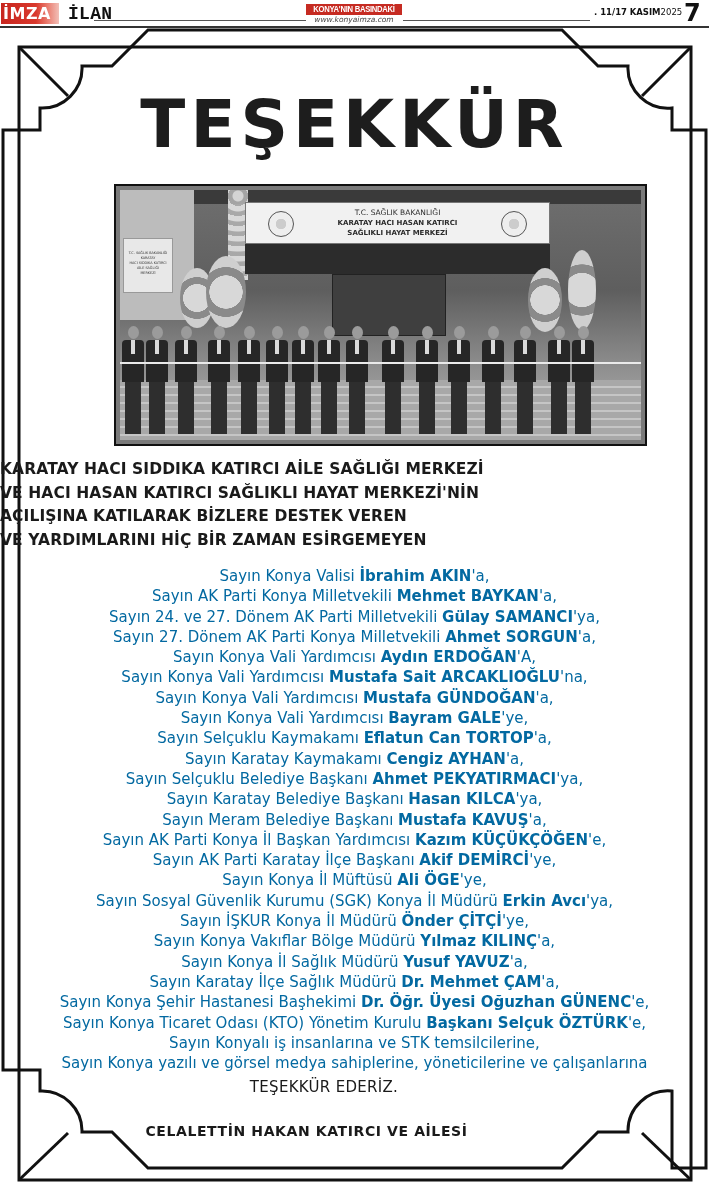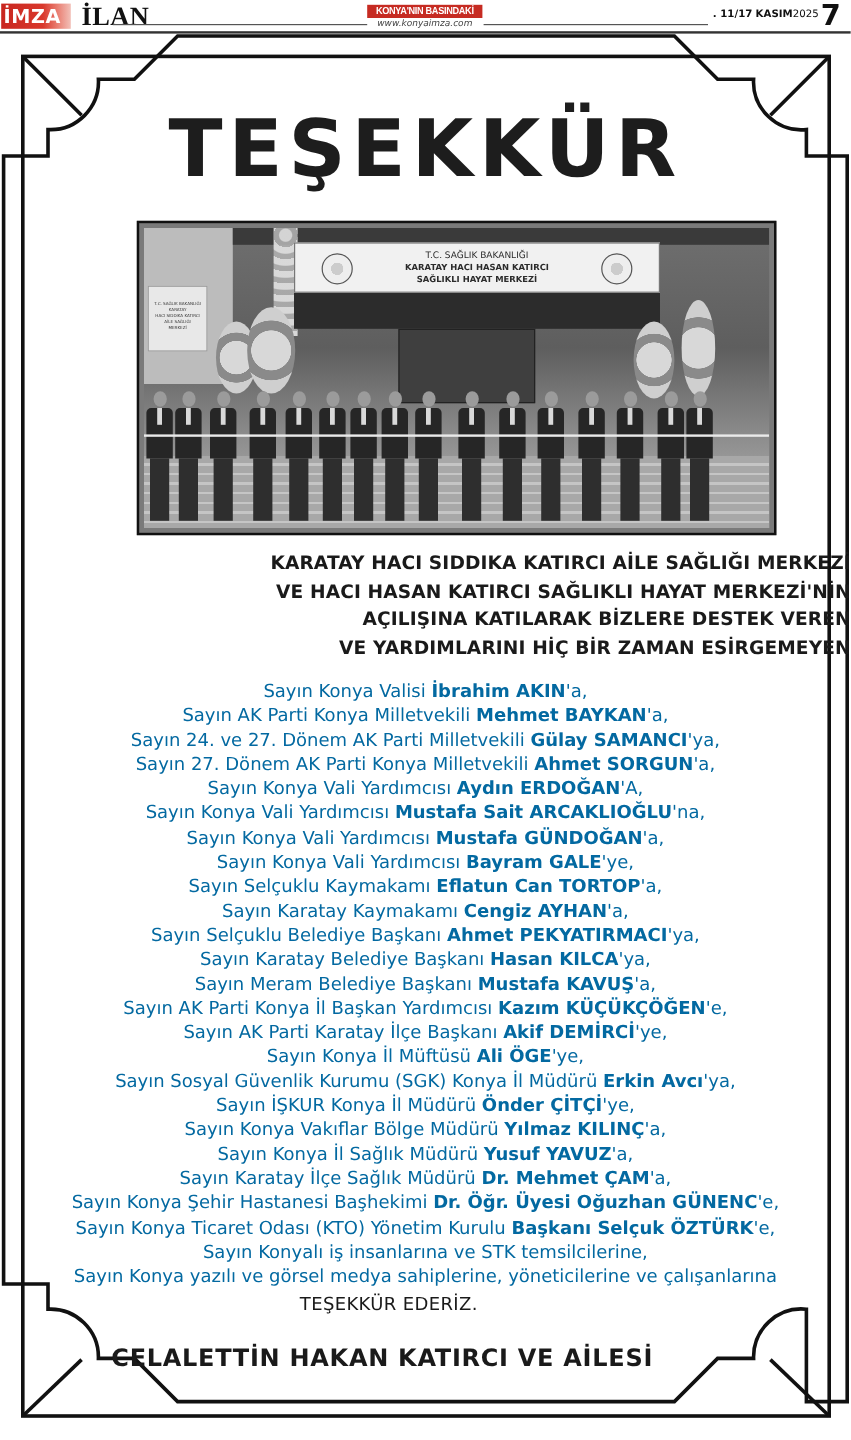--- a/index.html
+++ b/index.html
@@ -2,21 +2,21 @@
 <html><head>
 <meta charset="utf-8">
 <style>
   html, body { margin: 0; padding: 0; background: #ffffff; }
   body { width: 709px; height: 1200px; position: relative; overflow: hidden; font-family: "DejaVu Sans", sans-serif; color: #1a1a1a; }
 
   
   .masthead { position: absolute; left: 0; top: 0; width: 568px; height: 28px; }
   .logo { position: absolute; left: 1px; top: 3px; width: 58px; height: 21px; background: linear-gradient(90deg, #c8261f 0%, #d9382c 60%, #e97b6e 80%, #f2c0b8 100%); }
   .logo span { position: absolute; left: 2px; top: 1px; font-family: "DejaVu Sans", sans-serif; font-weight: bold; font-size: 16px; color: #fff; letter-spacing: 0.5px; line-height: 19px; }
-  .section-label { position: absolute; left: 68px; top: 4px; font-family: Liberation Serif, serif; font-weight: bold; font-size: 22px; line-height: 20px; color: #111; letter-spacing: 0.3px; }
+  .section-label { position: absolute; left: 68px; top: 4px; font-family: Liberation Mono, monospace; font-weight: bold; font-size: 18px; line-height: 20px; color: #111; letter-spacing: 0.3px; }
   .tagline-box { position: absolute; left: 306px; top: 4px; width: 96px; height: 11px; background: #c62b22; }
   .tagline-box span { display: block; text-align: center; font-family: "Liberation Sans", sans-serif; font-weight: bold; font-size: 8.5px; line-height: 11px; color: #fff; letter-spacing: -0.3px; transform: scaleX(0.9); }
   .website { position: absolute; left: 310px; top: 15px; width: 88px; text-align: center; font-family: "DejaVu Sans", sans-serif; font-size: 7.5px; color: #444; line-height: 10px; font-style: italic; }
   .rule-left { position: absolute; left: 94px; top: 20px; width: 212px; height: 1px; background: #555; }
   .rule-right { position: absolute; left: 403px; top: 20px; width: 187px; height: 1px; background: #555; }
   .rule-full { position: absolute; left: 0; top: 26px; width: 709px; height: 2px; background: #333; }
   .dateline { position: absolute; left: 594px; top: 6px; font-family: "DejaVu Sans", sans-serif; font-size: 8.5px; line-height: 12px; color: #111; white-space: nowrap; }
   .dateline b { font-weight: bold; }
   .page-num { position: absolute; left: 684px; top: 0px; font-family: "DejaVu Sans", sans-serif; font-weight: bold; font-size: 24px; line-height: 26px; color: #111; }
 
@@ -41,29 +41,29 @@
   .photo .wreath { position: absolute; border-radius: 50%; background: radial-gradient(circle, #d8d8d8 0 40%, #8a8a8a 41% 60%, #cfcfcf 61%); }
   .photo .crowd { position: absolute; left: 0; right: 0; top: 122px; height: 128px; }
   .photo .person { position: absolute; bottom: 6px; width: 22px; }
   .photo .person .head { width: 11px; height: 13px; border-radius: 50%; background: #9b9b9b; margin: 0 auto; }
   .photo .person .body { width: 22px; height: 42px; background: #262626; border-radius: 4px 4px 0 0; margin-top: 1px; position: relative; }
   .photo .person .body::after { content: ""; position: absolute; left: 9px; top: 0; width: 4px; height: 14px; background: #d9d9d9; }
   .photo .person .legs { width: 16px; height: 52px; background: #2e2e2e; margin: 0 auto; }
   .photo .ribbon { position: absolute; left: 0; right: 0; top: 172px; height: 2px; background: #eaeaea; }
   .photo .steps { position: absolute; left: 0; right: 0; bottom: 0; height: 60px; background: repeating-linear-gradient(180deg, #a8a8a8 0 6px, #c5c5c5 6px 8px); }
 
-  .lead { position: absolute; left: 0; width: 709px; top: 458px; text-align: right; font-family: "DejaVu Sans", sans-serif; font-weight: bold; font-size: 15.5px; line-height: 23.5px; color: #1a1a1a; letter-spacing: 0.1px; }
+  .lead { position: absolute; left: 0; width: 709px; top: 458px; text-align: left; font-family: "DejaVu Sans", sans-serif; font-weight: bold; font-size: 15.5px; line-height: 23.5px; color: #1a1a1a; letter-spacing: 0.1px; }
   .lead div { white-space: nowrap; }
 
   .list { position: absolute; left: 0; width: 709px; top: 566px; text-align: center; font-family: "DejaVu Sans", sans-serif; font-size: 15px; line-height: 20.3px; color: #0369a1; }
   .list .row { white-space: nowrap; }
   .list .row b { font-weight: bold; }
 
   .thanks { position: absolute; left: 0; width: 648px; top: 1076px; text-align: center; font-family: "DejaVu Sans", sans-serif; font-size: 15px; line-height: 22px; color: #1a1a1a; letter-spacing: 0.3px; }
-  .signature { position: absolute; left: 0; width: 613px; top: 1117px; text-align: center; font-family: "DejaVu Sans", sans-serif; font-weight: bold; font-size: 20px; line-height: 28px; color: #1a1a1a; letter-spacing: 0.6px; padding-left: 12px; }
+  .signature { position: absolute; left: 0; width: 613px; top: 1117px; text-align: center; font-family: "DejaVu Sans", sans-serif; font-weight: bold; font-size: 14px; line-height: 28px; color: #1a1a1a; letter-spacing: 0.6px; }
 </style>
 </head>
 <body>
 
 <div class="masthead">
   <div class="logo">
       <span>İMZA</span>
     </div>
   <div class="section-label">İLAN</div>
   <div class="rule-left"></div>

